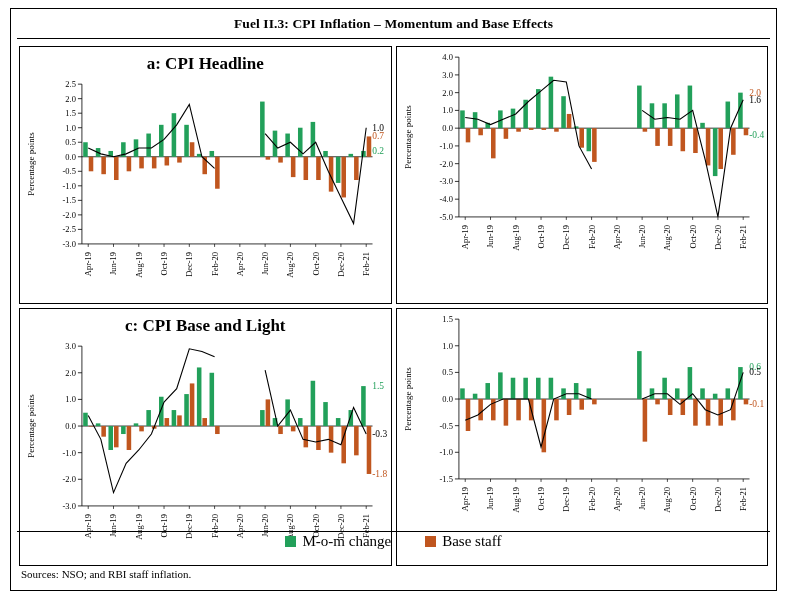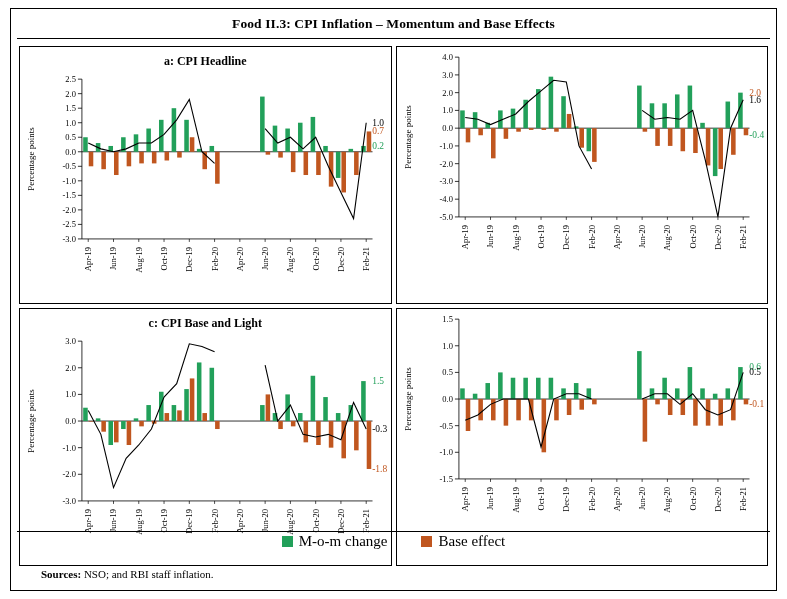--- a/index.html
+++ b/index.html
@@ -45,21 +45,21 @@
   .panel{
     border:1px solid #000;
     box-sizing:border-box;
     margin:2px;
     position:relative;
     background:#fff;
   }
   .panel-title{
     text-align:center;
     font-weight:bold;
-    font-size:12px;
+    font-size:17px;
     padding-top:7px;
   }
   .plotwrap{
     position:relative;
     width:100%;
     height:232px;
   }
   svg{display:block;}
   .axis-label{
     font-size:9px;
@@ -90,35 +90,35 @@
   }
   .legend .item{display:flex;align-items:center;gap:6px;}
   .swatch{width:11px;height:11px;display:inline-block;}
   .lswatch{width:40px;height:0;border-top:1px solid #000;display:inline-block;}
   .sources{
     position:absolute;
     left:10px;
     bottom:10px;
     font-size:11px;
   }
-  .sources b{font-weight:bold;margin-left:20px;}
+  .sources b{font-weight:normal;}
   .sep{
     position:absolute;
     left:6px;right:6px;
     bottom:58px;
     border-top:1px solid #000;
   }
 </style>
 </head>
 <body>
 
 <div class="page">
   <div class="outer-box">
 
-    <div class="chart-title">Food II.3: CPI Inflation – Momentum and Base Effects</div>
+    <div class="chart-title">Fuel II.3: CPI Inflation – Momentum and Base Effects</div>
     <div class="title-rule"></div>
 
     <div class="grid">
       <div class="panel">
         <div class="panel-title">a: CPI Headline</div>
         <div class="plotwrap">
             <svg id="svg-0" width="100%" height="232" viewBox="0 0 371 232">
               <line x1="62" y1="10" x2="62" y2="170" stroke="#000" stroke-width="0.8"></line>
               <line x1="58" y1="170" x2="62" y2="170" stroke="#000" stroke-width="0.8"></line>
               <text x="56" y="173" text-anchor="end" class="ticklab">-3.0</text>
@@ -507,21 +507,21 @@
       </div>
     </div>
 
     <div class="legend">
       <div class="item">
         <span class="swatch" id="sw-mom" style="background: rgb(34, 160, 90);"></span>
         <span>M-o-m change</span>
       </div>
       <div class="item">
         <span class="swatch" id="sw-base" style="background: rgb(192, 86, 31);"></span>
-        <span>Base effect</span>
+        <span>Base staff</span>
       </div>
     </div>
 
     <div class="sep"></div>
 
     <div class="sources">
       <b>Sources:</b><span> NSO; and RBI staff inflation.</span>
     </div>
 
   </div>

